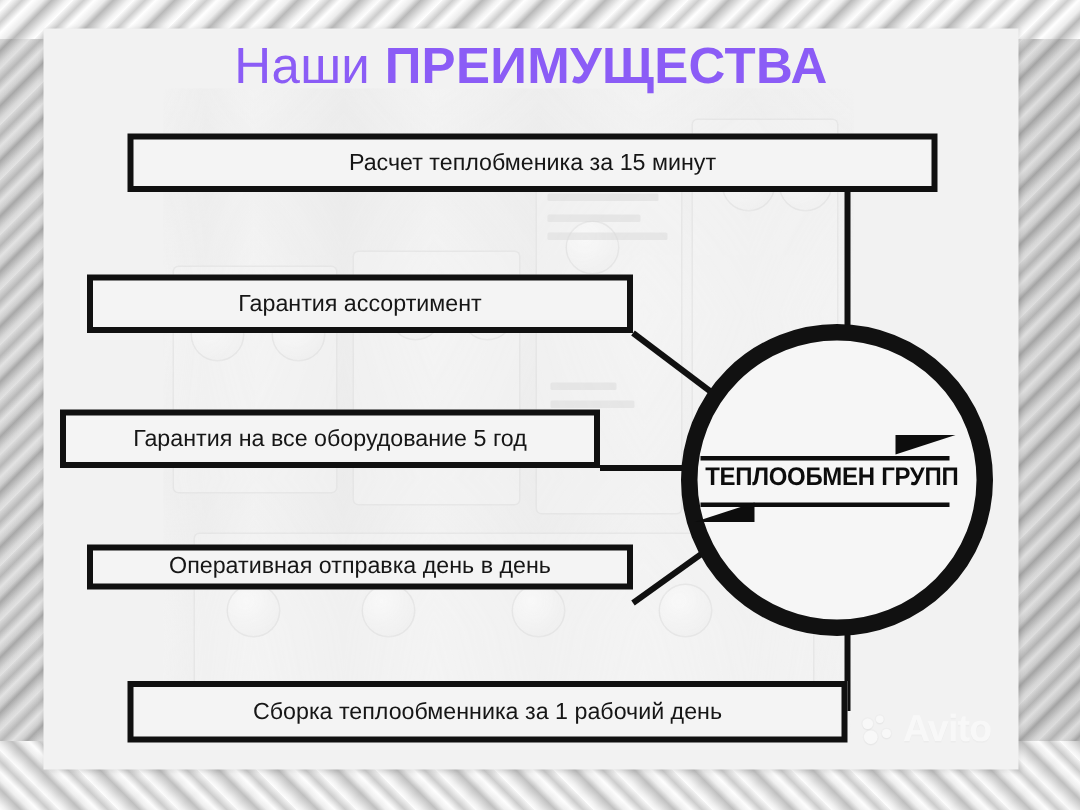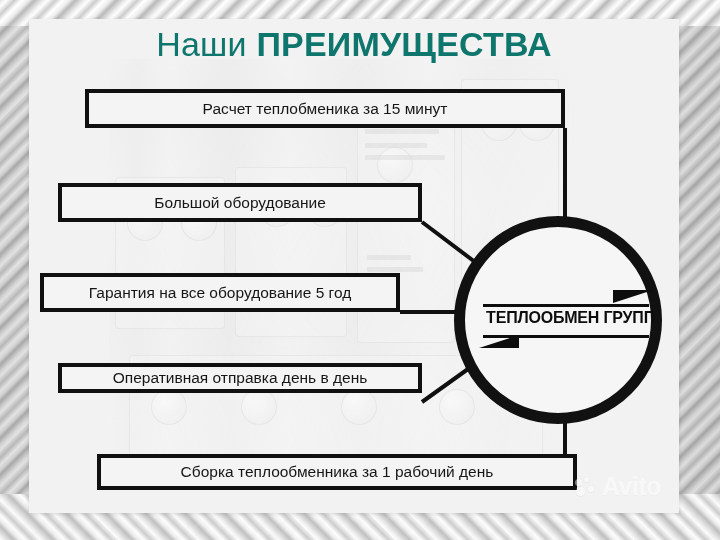--- a/index.html
+++ b/index.html
@@ -130,21 +130,21 @@
     border-radius: 1px;
   }
 
   
   #title {
     position: absolute;
     left: 0; right: 0;
     top: 6px;
     text-align: center;
     font-size: 34px;
-    color: #0f766e;
+    color: #8b5cf6;
     letter-spacing: .2px;
     white-space: nowrap;
   }
   #title .light { font-weight: 400; }
   #title .heavy { font-weight: 700; }
 
   
   #connectors {
     position: absolute;
     left: 0; top: 0;
@@ -174,21 +174,21 @@
     left: 425px;
     top: 197px;
     width: 208px;
     height: 208px;
     border: 11px solid #111111;
     border-radius: 50%;
     background: #f6f6f6;
     box-sizing: border-box;
     display: flex;
     align-items: center;
-    justify-content: flex-end;
+    justify-content: flex-start;
   }
   #logo-mark {
     position: relative;
     width: 170px;
     height: 54px;
   }
   #logo-text {
     position: absolute;
     left: 0; right: 0;
     top: 15px;
@@ -308,37 +308,37 @@
 
       <path d="M 393 383 L 446 345" stroke="#101010" stroke-width="4" fill="none"></path>
 
       <path d="M 536 455 L 536 383" stroke="#101010" stroke-width="4" fill="none"></path>
     </svg>
 
     <div id="title">
       <span class="light">Наши </span><span class="heavy">ПРЕИМУЩЕСТВА</span>
     </div>
 
-    <div class="benefit-box" style="left:56px;  top:70px;  width:480px; height:39px;">
+    <div class="benefit-box" style="left:56px;  top:70px;  width:540px; height:39px;">
       <span>Расчет теплобменика за 15 минут</span>
     </div>
 
     <div class="benefit-box" style="left:29px;  top:164px; width:364px; height:39px;">
-      <span>Большой оборудование</span>
+      <span>Гарантия ассортимент</span>
     </div>
 
     <div class="benefit-box" style="left:11px;  top:254px; width:360px; height:39px;">
       <span>Гарантия на все оборудование 5 год</span>
     </div>
 
     <div class="benefit-box" style="left:29px;  top:344px; width:364px; height:30px;">
       <span>Оперативная отправка день в день</span>
     </div>
 
-    <div class="benefit-box" style="left:68px;  top:435px; width:480px; height:36px;">
+    <div class="benefit-box" style="left:56px;  top:435px; width:480px; height:41px;">
       <span>Сборка теплообменника за 1 рабочий день</span>
     </div>
 
     <div id="logo-circle">
       <div id="logo-mark">
         <div class="logo-rule" id="logo-rule-top"></div>
         <div class="logo-arrow" id="logo-arrow-right"></div>
         <div id="logo-text">ТЕПЛООБМЕН ГРУПП</div>
         <div class="logo-rule" id="logo-rule-bot"></div>
         <div class="logo-arrow" id="logo-arrow-left"></div>

